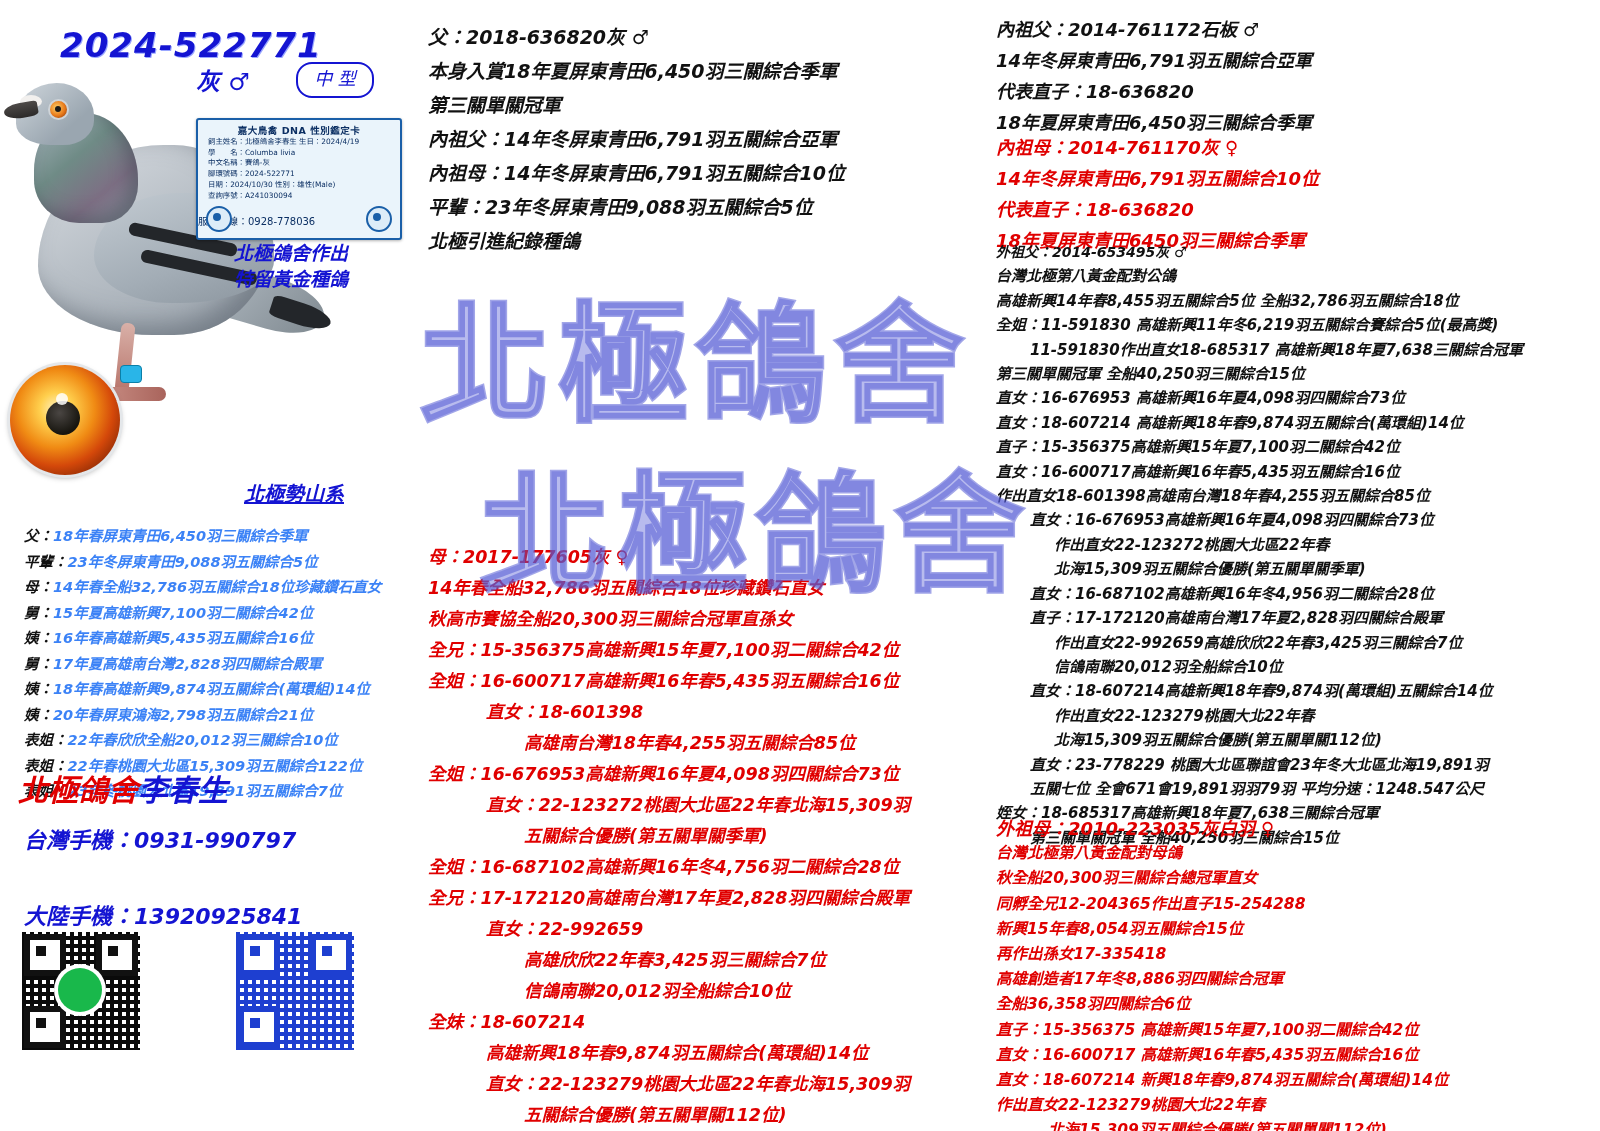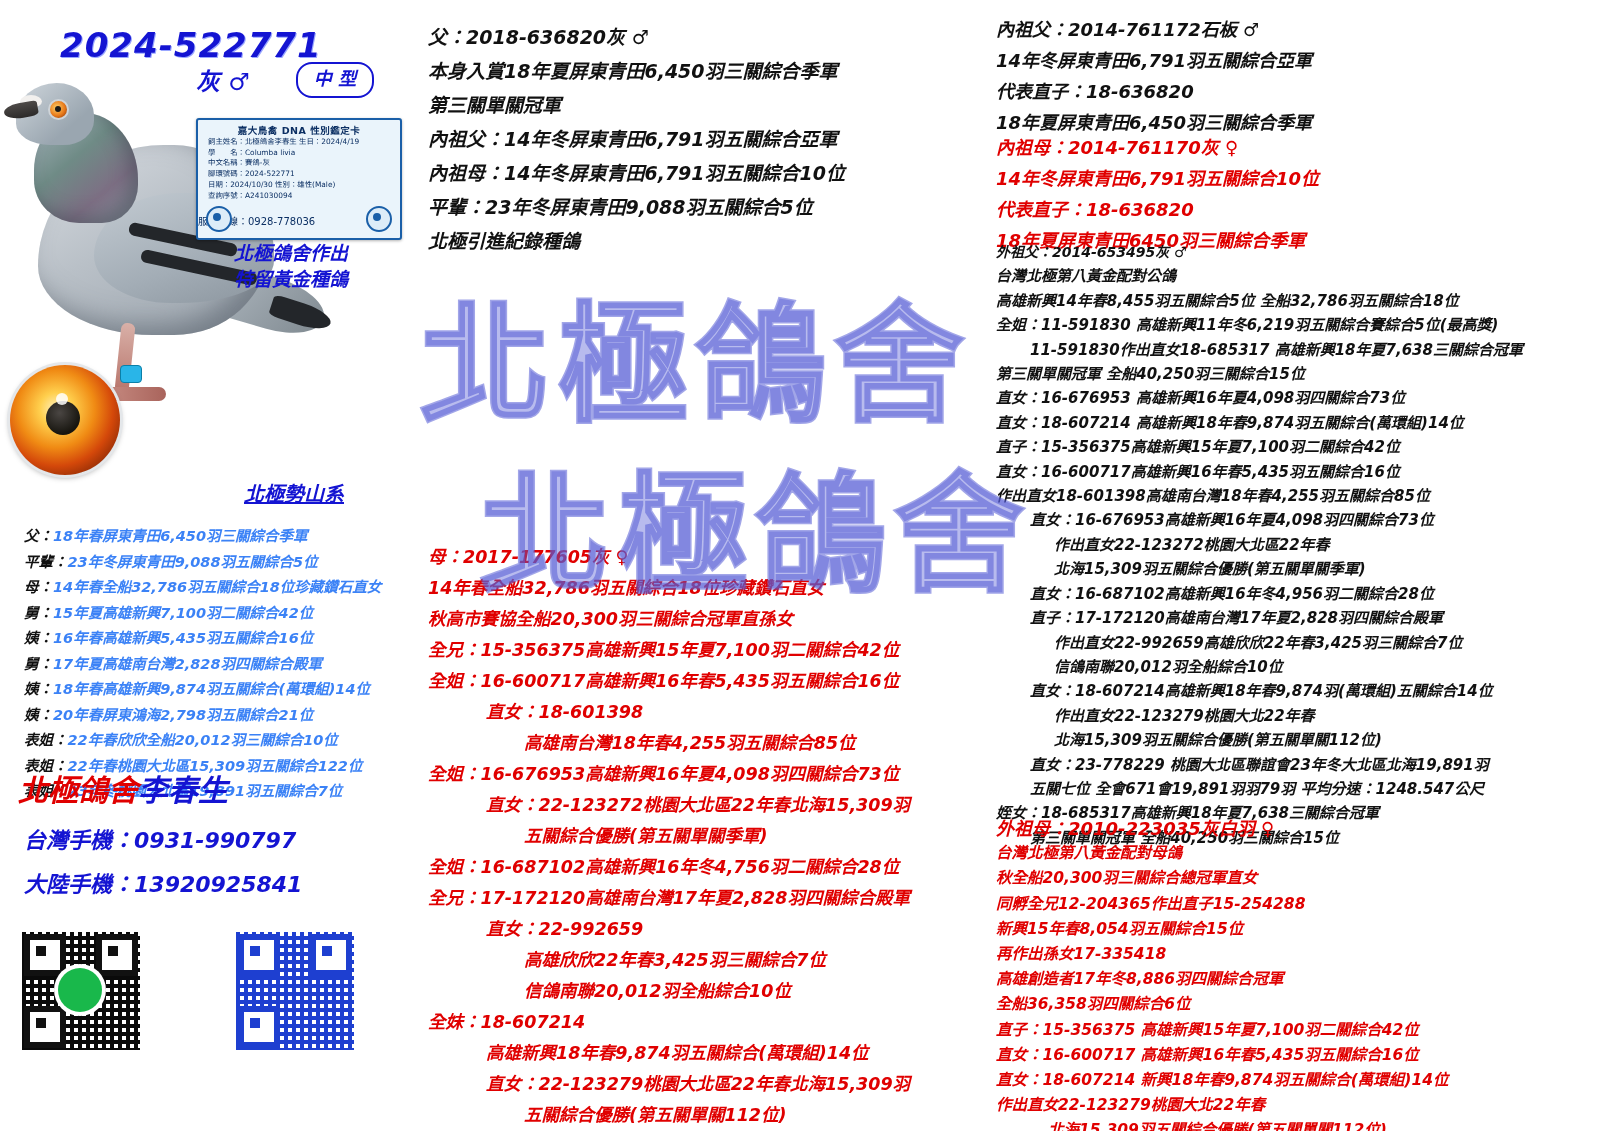--- a/index.html
+++ b/index.html
@@ -252,21 +252,21 @@
   }
   .badge-mid {
     position: absolute;
     left: 296px; top: 62px;
     width: 74px; height: 32px;
     border: 2px solid #1414d2;
     border-radius: 16px;
     background: #ffffff;
     color: #1414d2;
     font-size: 18px;
-    font-weight: bold;
+    font-weight: normal;
     font-style: italic;
     line-height: 30px;
     text-align: center;
   }
 
   .blk-made1 { left: 234px; top: 238px; font-size: 19px; }
   .blk-made2 { left: 234px; top: 264px; font-size: 19px; }
   .mountain  { left: 244px; top: 478px; font-size: 20px; text-decoration: underline; }
 
   .left-list {
@@ -284,21 +284,21 @@
   .left-list .num { color: #3b82f6; }
 
   .loft-name {
     left: 18px; top: 766px;
     font-size: 30px;
   }
   .loft-name .rd { color: #e00000; }
   .loft-name .bl { color: #1414d2; }
 
   .phone1 { left: 24px; top: 822px; font-size: 22px; color:#1414d2; }
-  .phone2 { left: 24px; top: 866px; font-size: 22px; color:#1414d2; }
+  .phone2 { left: 24px; top: 898px; font-size: 22px; color:#1414d2; }
 
   
   .qr {
     position: absolute;
     width: 118px; height: 118px;
     background-size: 8px 8px;
     background-color: #fff;
   }
   .qr.green {
     left: 22px; top: 932px;

